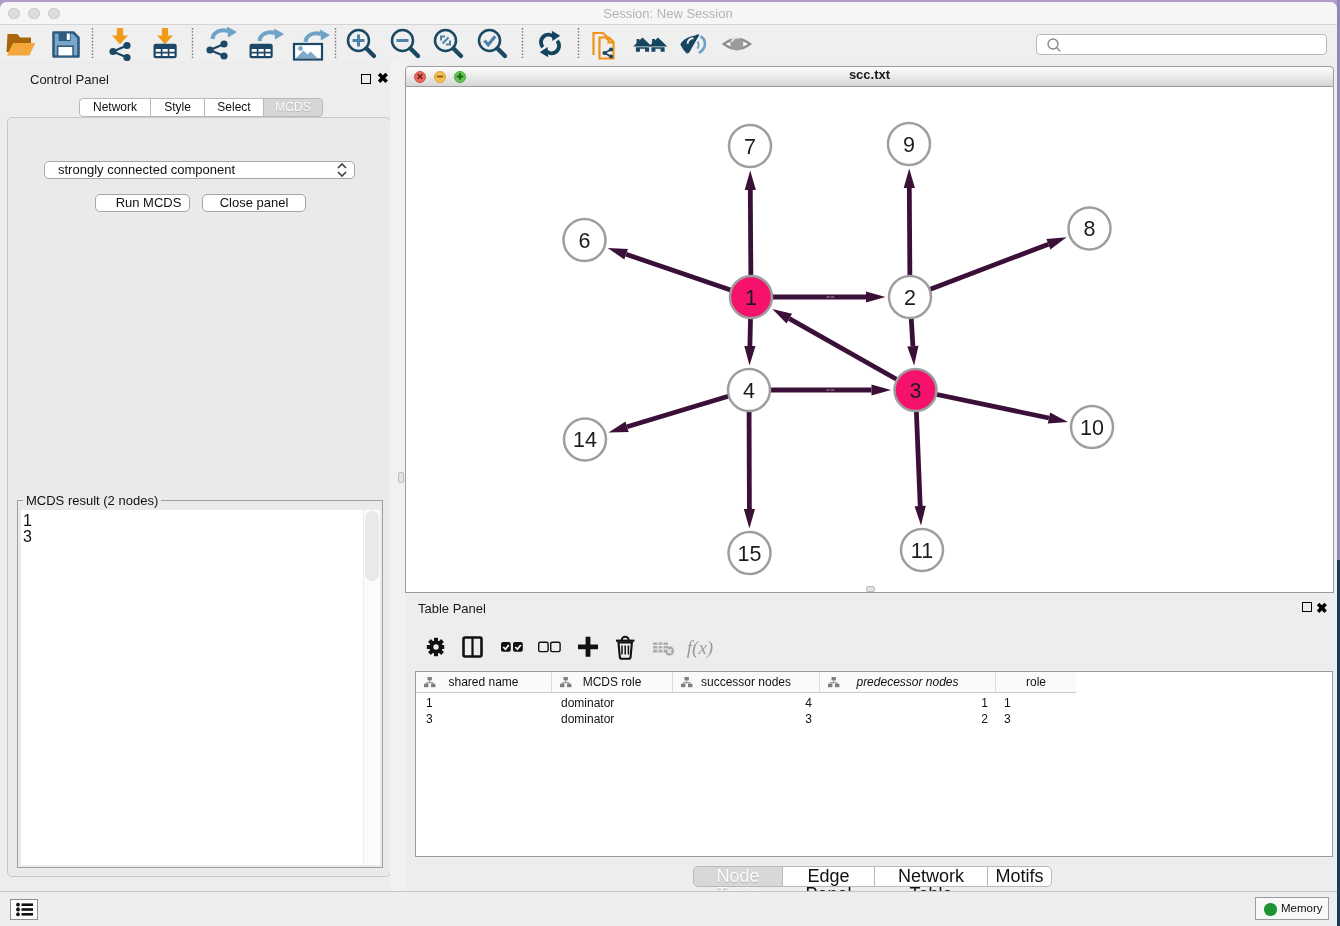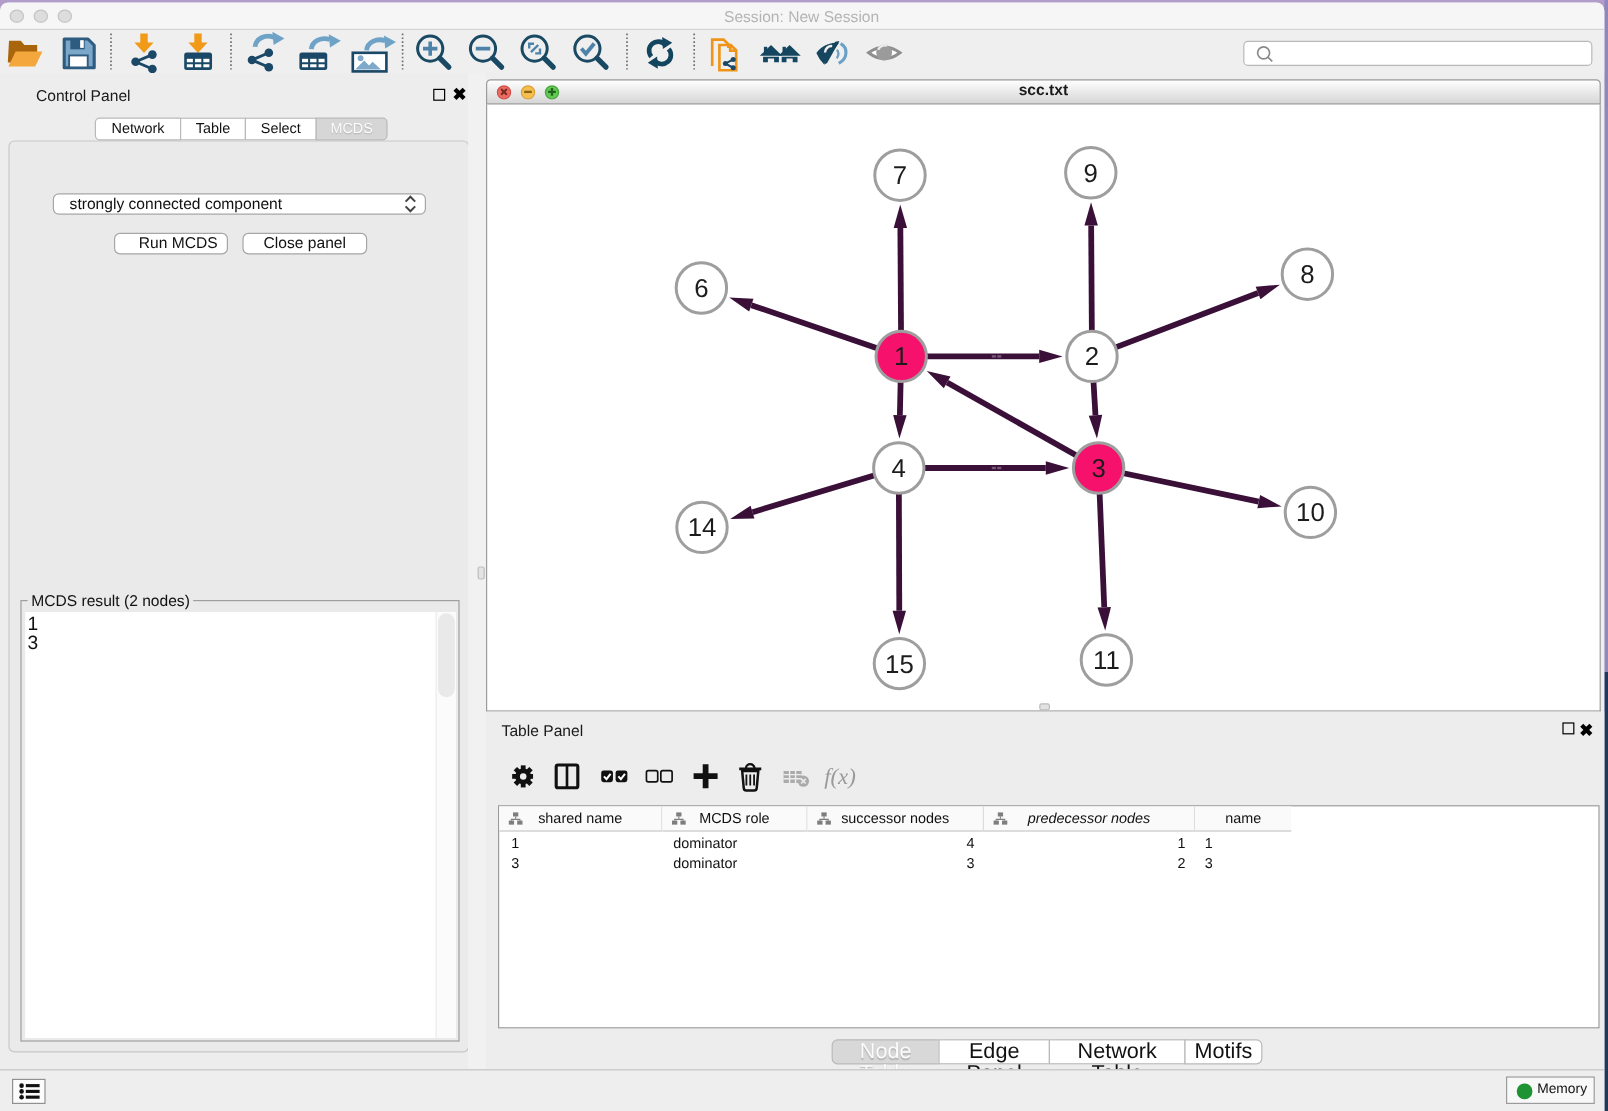--- a/index.html
+++ b/index.html
@@ -195,21 +195,21 @@
         <line x1="14.6" y1="12.6" x2="18.2" y2="16.2" stroke="#8a8a8a" stroke-width="1.4"></line>
       </svg>
     </div>
   </div>
   <div id="cpanel">
     <div id="cphead">Control Panel</div>
     <div id="cpfloat"></div>
     <div id="cpclose">✖</div>
     <div id="cpcontent"></div>
     <div class="tab" style="left:79px;width:70px;border-radius:4px 0 0 4px;">Network</div>
-    <div class="tab" style="left:150px;width:53px;">Table</div>
+    <div class="tab" style="left:150px;width:53px;">Style</div>
     <div class="tab" style="left:204px;width:58px;">Select</div>
     <div class="tab" style="left:263px;width:58px;background:#d6d6d6;color:#fcfcfc;text-shadow:0 1px 1px #b0b0b0;border-radius:0 4px 4px 0;">MCDS</div>
     <div id="selbox">strongly connected component
       <svg width="14" height="16" viewBox="0 0 14 16" style="position:absolute;right:5px;top:0px;">
         <path d="M3,6 L7,2 L11,6" fill="none" stroke="#444" stroke-width="1.7"></path>
         <path d="M3,10 L7,14 L11,10" fill="none" stroke="#444" stroke-width="1.7"></path>
       </svg>
     </div>
     <div class="btn" style="left:95px;width:95px;padding-left:12px;">Run MCDS</div>
     <div class="btn" style="left:202px;width:104px;">Close panel</div>
@@ -374,21 +374,21 @@
           <line x1="256.4" y1="19.1" x2="252.6" y2="22.9"></line>
         </g>
 
       <text x="285" y="23.5" font-family="'Liberation Serif',serif" font-style="italic" font-size="19" fill="#9a9a9a" text-anchor="middle">f(x)</text>
     </svg>
     <div id="ttable">
       <div class="th" style="left:0;width:136px;">shared name</div>
       <div class="th" style="left:136px;width:121px;">MCDS role</div>
       <div class="th" style="left:257px;width:147px;">successor nodes</div>
       <div class="th" style="left:404px;width:176px;font-style:italic;">predecessor nodes</div>
-      <div class="th" style="left:580px;width:80px;border-right:none;">name</div>
+      <div class="th" style="left:580px;width:80px;border-right:none;">role</div>
       <svg width="660" height="21" viewBox="0 0 660 21" style="position:absolute;left:0;top:0;">
         <g fill="#7e7e7e">
           <g transform="translate(8,5)">
               <rect x="3.5" y="0" width="4.4" height="3.4"></rect>
               <rect x="0" y="6.8" width="4.4" height="3.4"></rect>
               <rect x="7" y="6.8" width="4.4" height="3.4"></rect>
               <path d="M5.7,3.4 v1.6 M2.2,6.8 v-1 h7 v1" stroke="#7e7e7e" fill="none"></path>
             </g>
           <g transform="translate(144,5)">
               <rect x="3.5" y="0" width="4.4" height="3.4"></rect>

